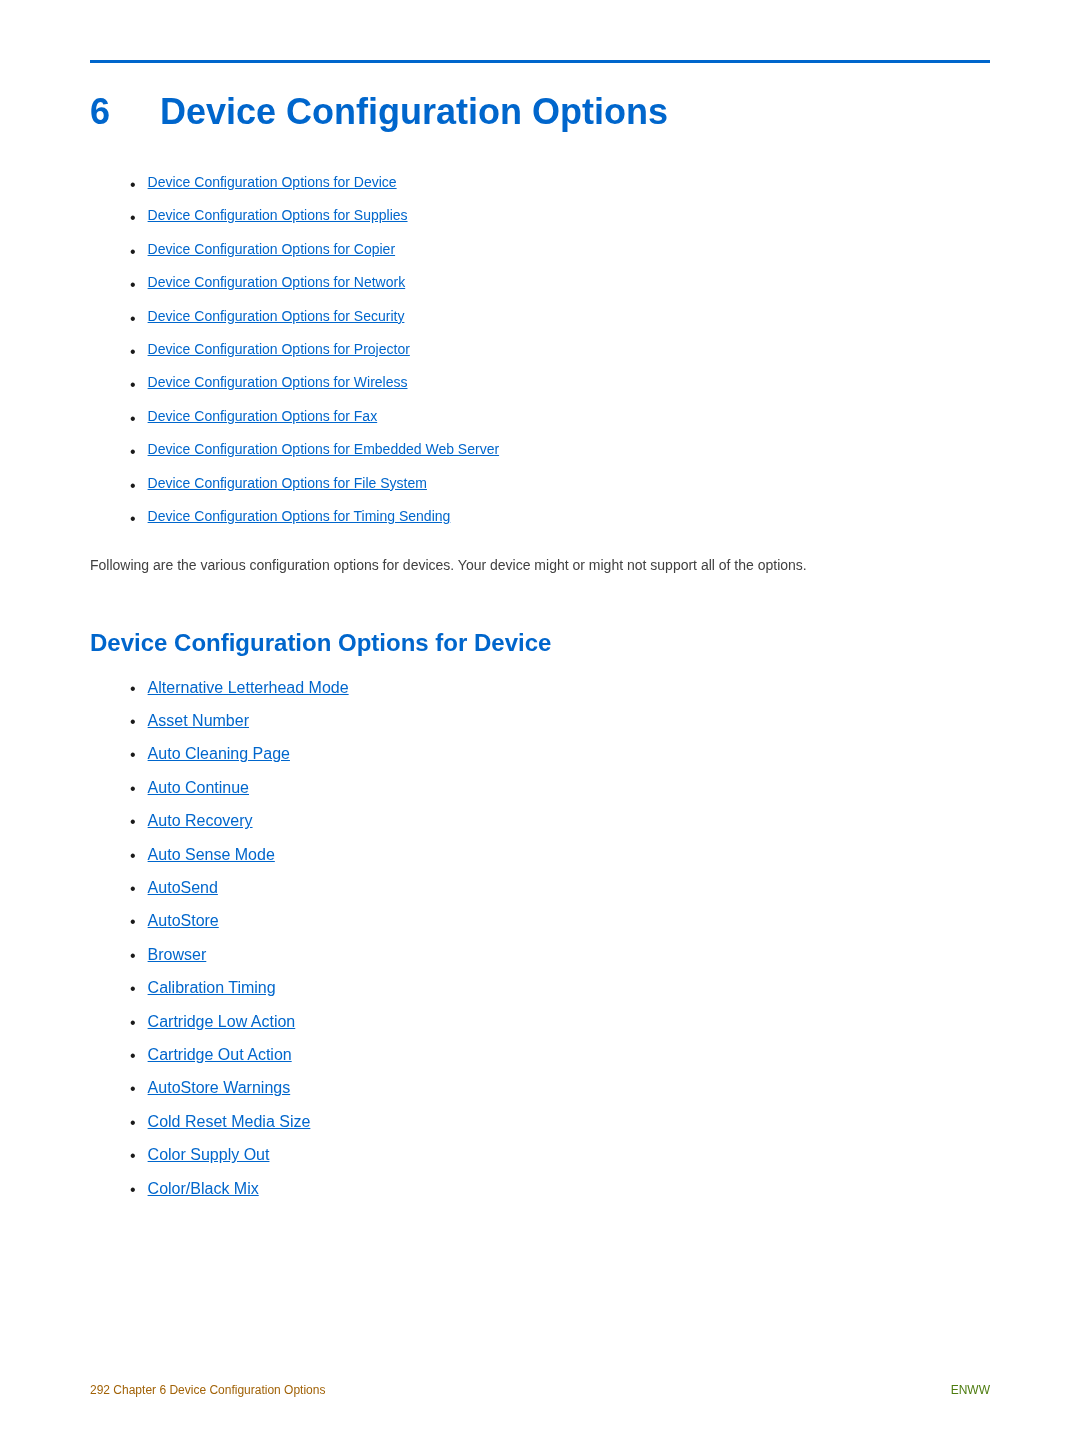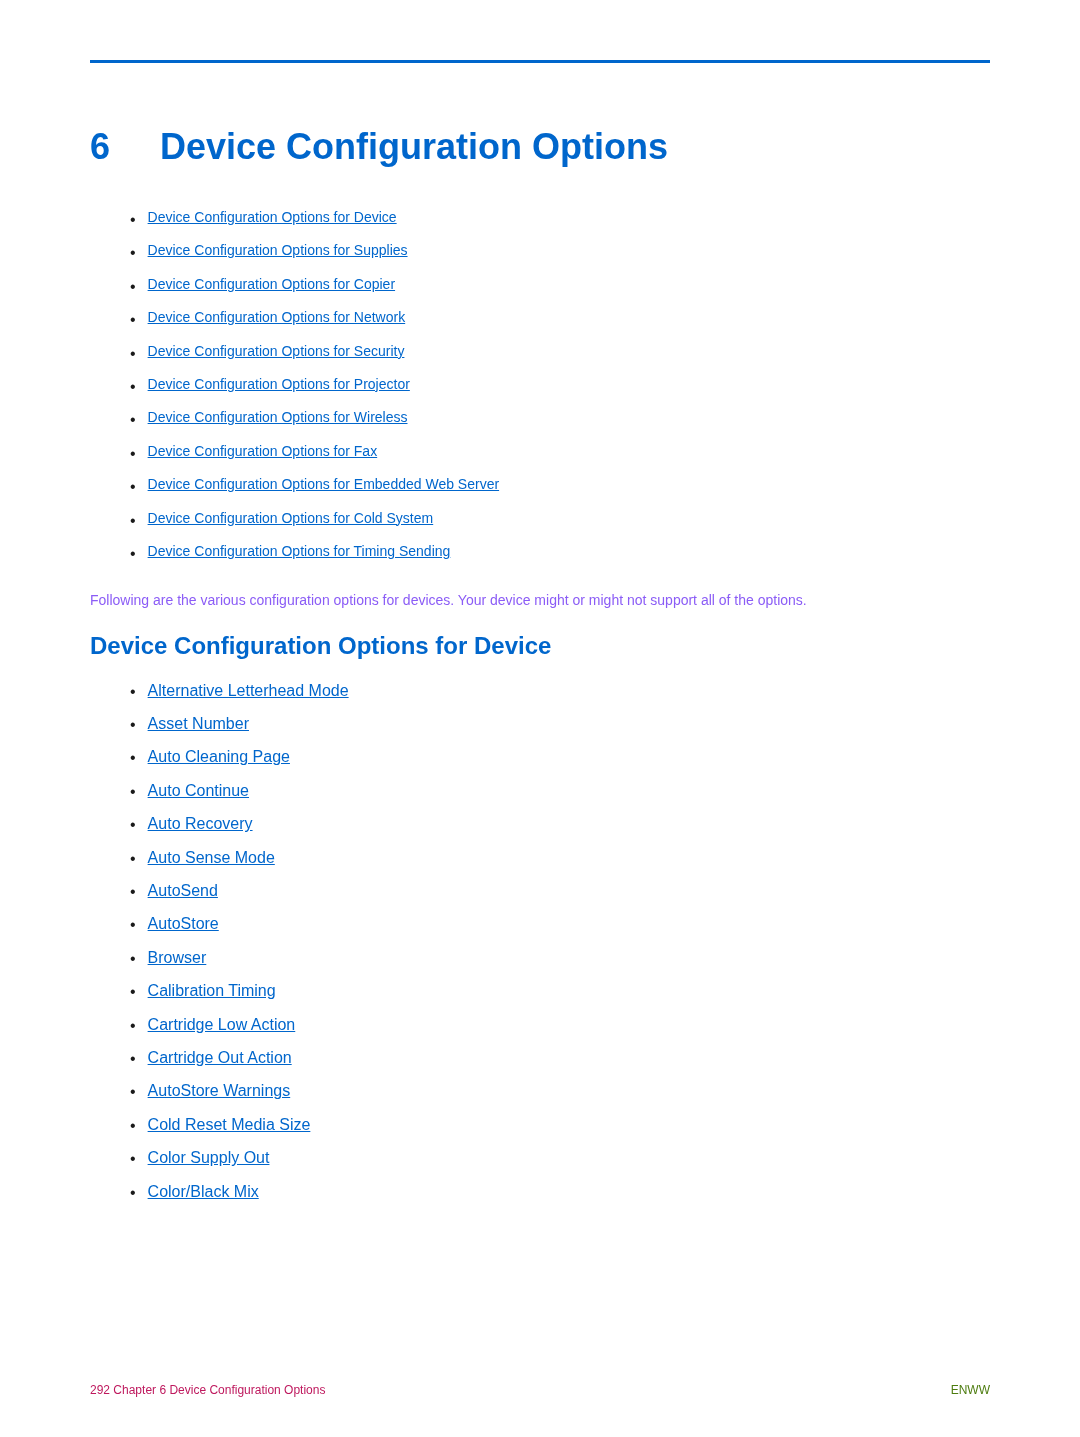--- a/index.html
+++ b/index.html
@@ -35,21 +35,20 @@
       font-size: 36px;
       font-weight: bold;
       color: #0066cc;
       min-width: 50px;
     }
 
     .chapter-title {
       font-size: 36px;
       font-weight: bold;
       color: #0066cc;
-      margin-top: 35px;
     }
 
     .toc-list {
       list-style: none;
       margin: 0 0 24px 40px;
     }
 
     .toc-list li {
       margin-bottom: 10px;
       display: flex;
@@ -68,23 +67,23 @@
     .toc-link {
       color: #0066cc;
       text-decoration: underline;
       cursor: pointer;
       font-size: 14px;
       line-height: 1.4;
     }
 
     .intro-text {
       font-size: 14px;
-      color: #8b5cf6;
+      color: #404040;
       line-height: 1.6;
-      margin-bottom: 20px;
+      margin-bottom: 52px;
       max-width: 820px;
     }
 
     .section-heading {
       font-size: 24px;
       font-weight: bold;
       color: #0066cc;
       margin-bottom: 20px;
       margin-top: 10px;
     }
@@ -115,21 +114,21 @@
       left: 90px;
       right: 90px;
       display: flex;
       justify-content: space-between;
       align-items: center;
       font-size: 12px;
       color: #1a1a1a;
     }
 
     .footer-left {
-      color: #be185d;
+      color: #a16207;
     }
 
     .footer-right {
       color: #4d7c0f;
     }
   </style>
 </head>
 <body>
 
 <hr class="page-header-rule">
@@ -171,21 +170,21 @@
     <li>
       <span class="bullet">•</span>
       <a class="toc-link" href="#">Device Configuration Options for Fax</a>
     </li>
     <li>
       <span class="bullet">•</span>
       <a class="toc-link" href="#">Device Configuration Options for Embedded Web Server</a>
     </li>
     <li>
       <span class="bullet">•</span>
-      <a class="toc-link" href="#">Device Configuration Options for Cold System</a>
+      <a class="toc-link" href="#">Device Configuration Options for File System</a>
     </li>
     <li>
       <span class="bullet">•</span>
       <a class="toc-link" href="#">Device Configuration Options for Timing Sending</a>
     </li>
   </ul>
 
 <p class="intro-text">Following are the various configuration options for devices. Your device might or might not support all of the options.</p>
 
 <h2 class="section-heading">Device Configuration Options for Device</h2>

